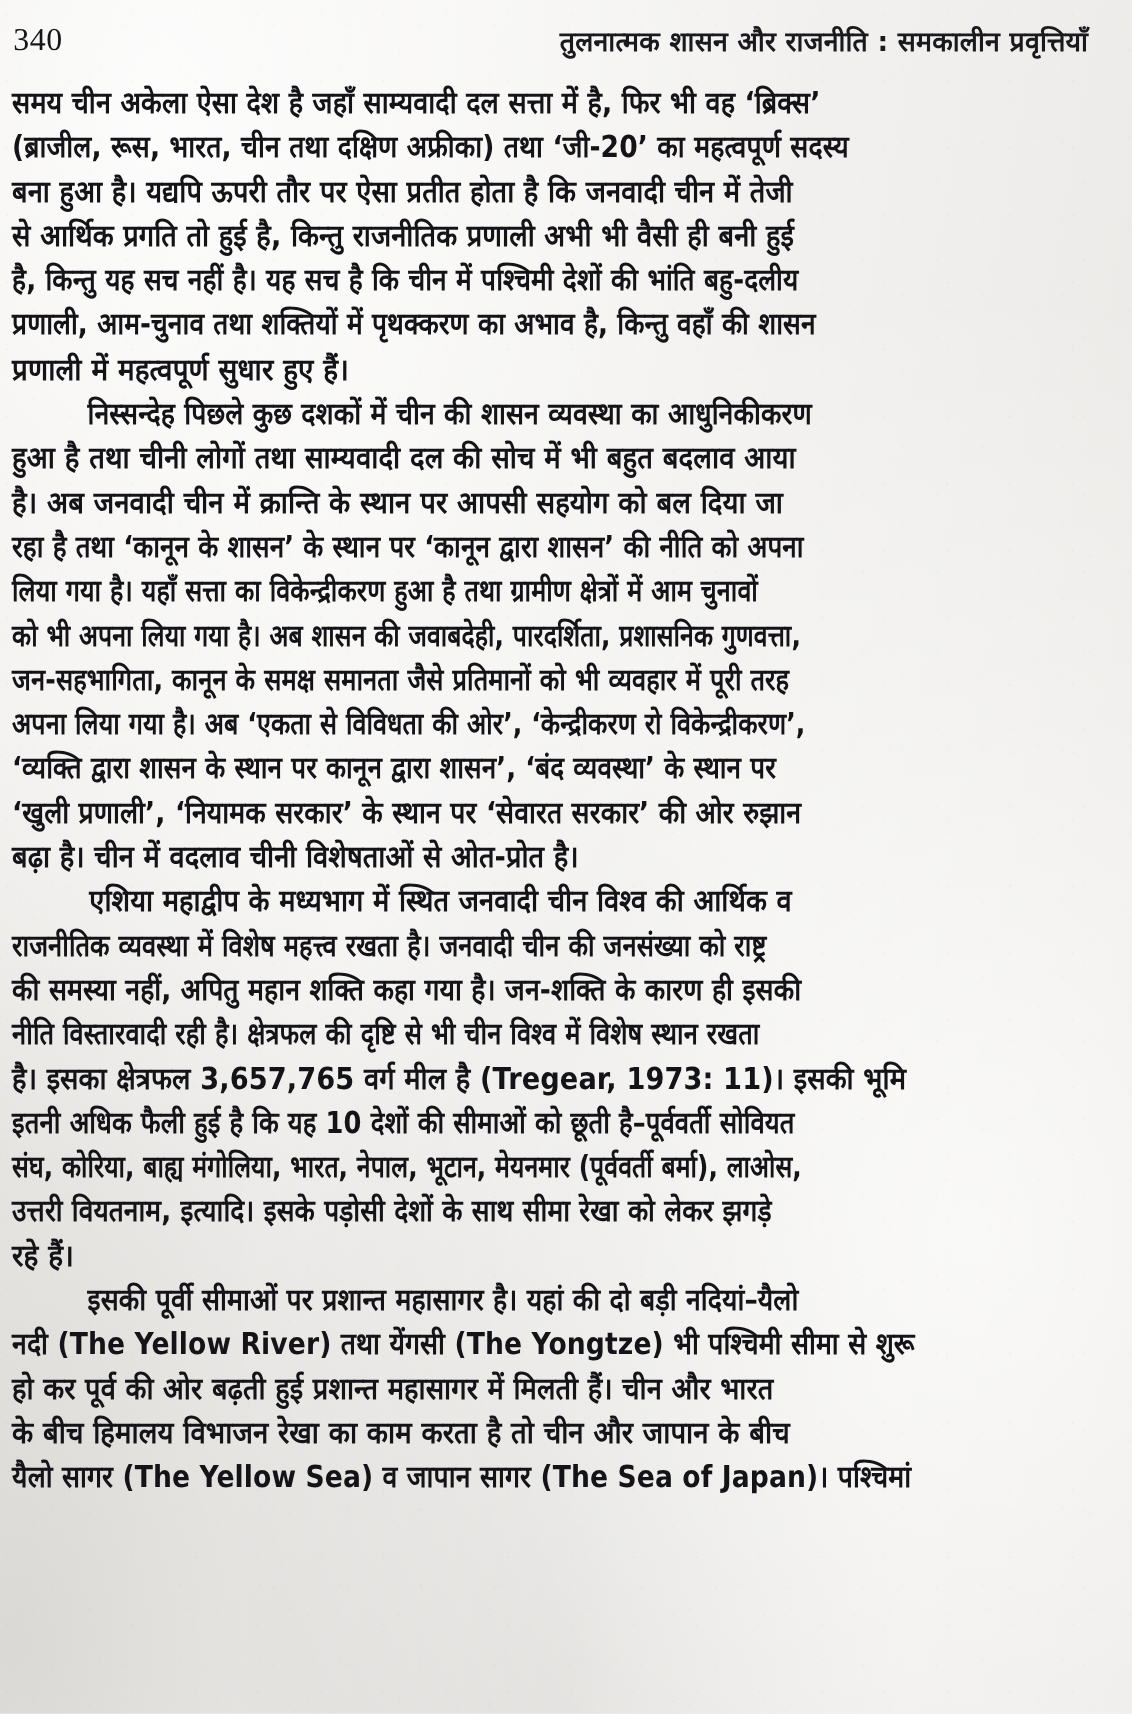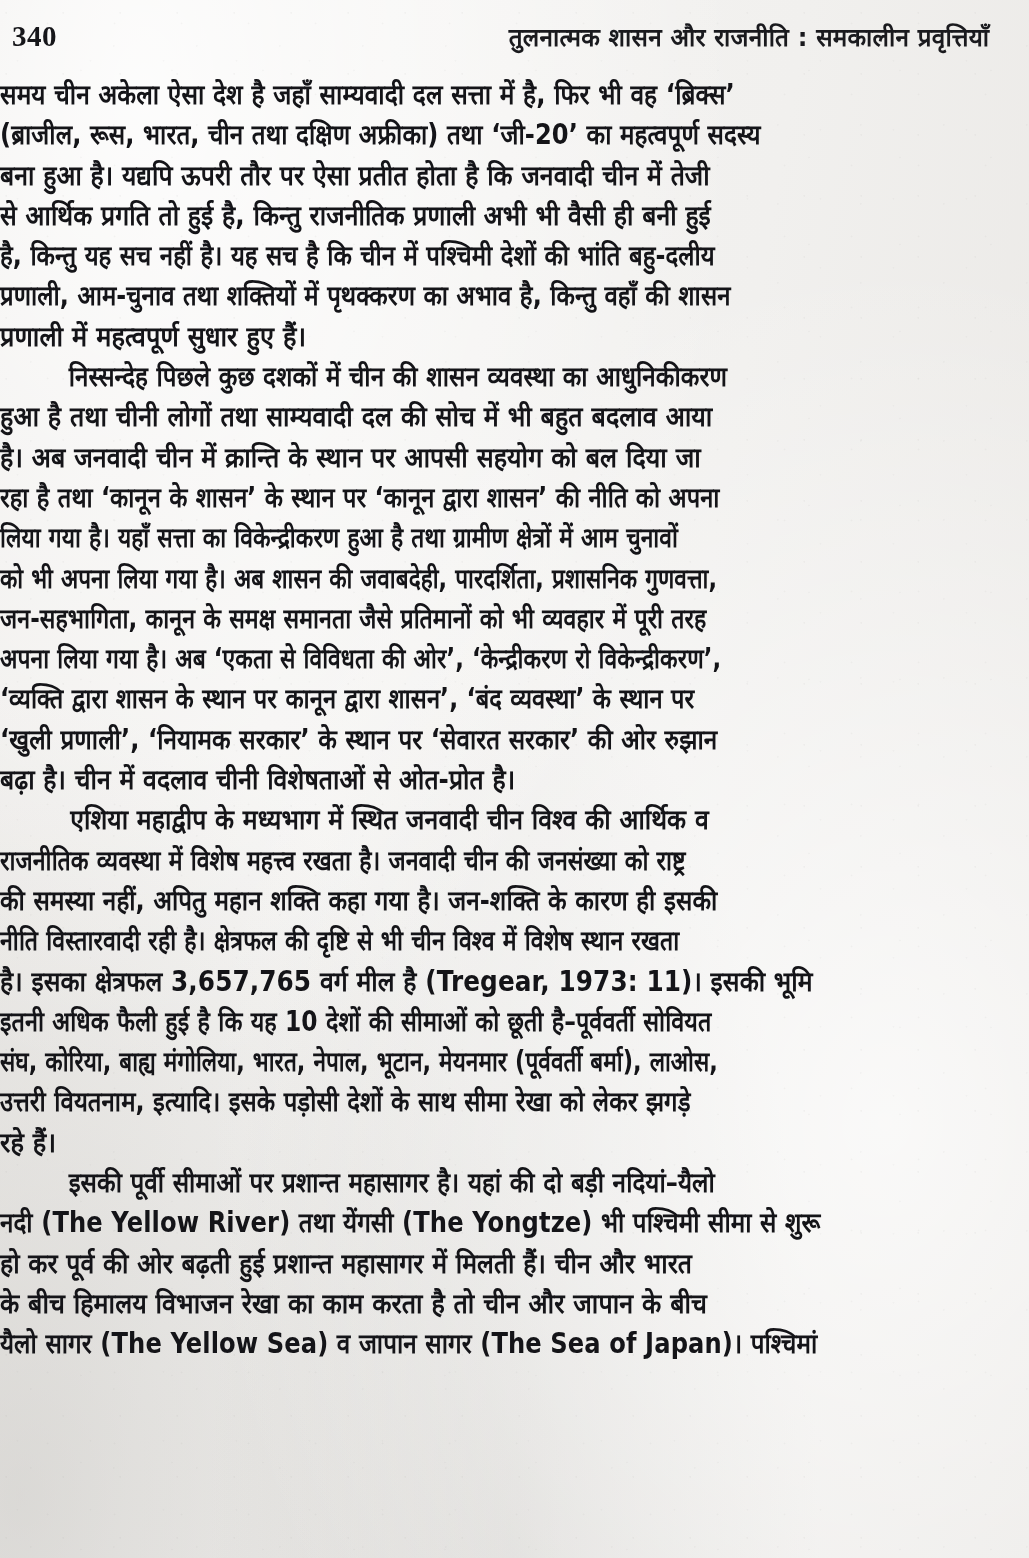--- a/index.html
+++ b/index.html
@@ -51,41 +51,41 @@
     right: 40px;
     height: 44px;
     display: flex;
     align-items: center;
     justify-content: space-between;
   }
 
   .folio {
     font-family: "Liberation Serif", "DejaVu Serif", serif;
     font-size: 29px;
-    font-weight: 700;
+    font-weight: 400;
     color: #16161a;
     letter-spacing: 0.5px;
   }
 
   .head-title {
     font-family: "DejaVu Sans", "Liberation Sans", sans-serif;
     font-size: 25px;
     font-weight: 700;
     color: #1a1a1e;
     letter-spacing: 0.2px;
     white-space: nowrap;
     transform: scaleX(0.97);
     transform-origin: right center;
   }
 
   
   .body-block {
     position: absolute;
     top: 74px;
-    left: 0;
+    left: 11px;
     width: 977px;
   }
 
   .line {
     font-family: "DejaVu Sans", "Liberation Sans", sans-serif;
     font-size: 27.5px;
     font-weight: 700;
     line-height: 40.3px;
     color: #141418;
     white-space: nowrap;

